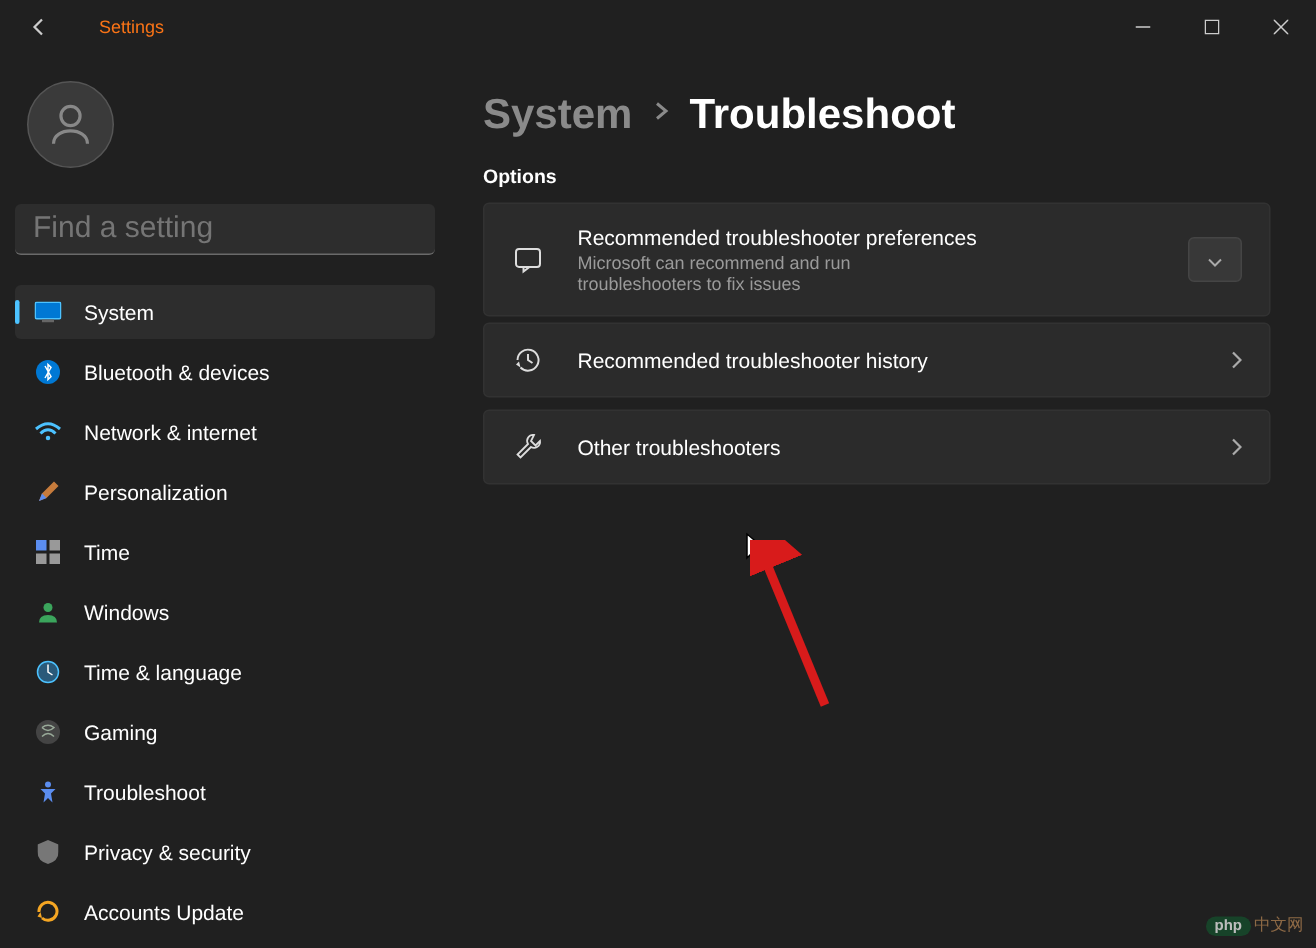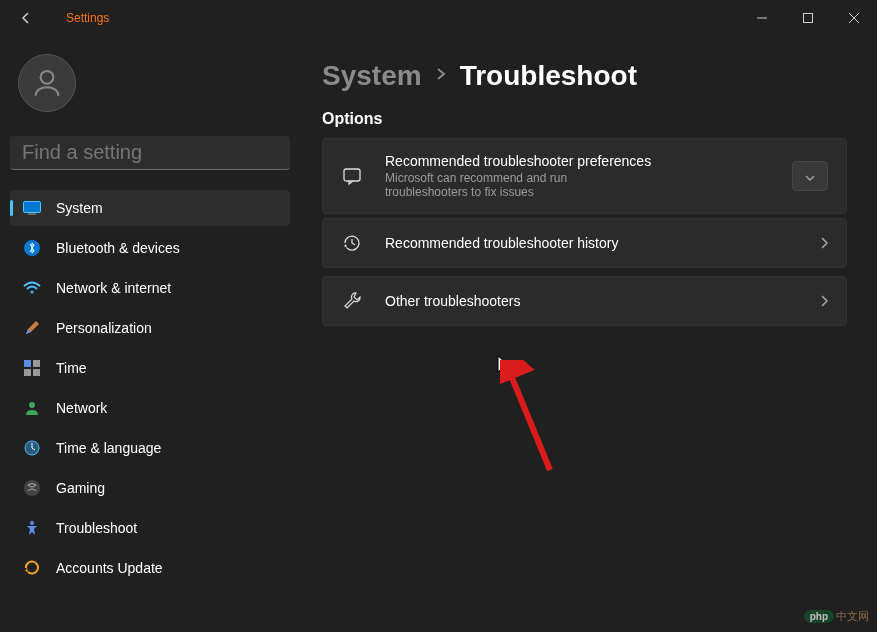--- a/index.html
+++ b/index.html
@@ -110,21 +110,21 @@
     }
     .breadcrumb {
       display: flex;
       align-items: center;
       margin-bottom: 18px;
     }
     .crumb { font-size: 28px; font-weight: 600; }
     .crumb.parent { color: #8a8a8a; cursor: pointer; }
     .crumb.current { color: #ffffff; }
     .crumb-sep { color: #8a8a8a; margin: 0 12px; }
-    .section-label { font-size: 16px; font-weight: 600; margin-bottom: 10px; }
+    .section-label { font-size: 13px; font-weight: 600; margin-bottom: 10px; }
     .card {
       background: #2b2b2b;
       border: 1px solid #323232;
       border-radius: 4px;
       padding: 14px 18px;
       margin-bottom: 4px;
       display: flex;
       align-items: center;
       cursor: pointer;
     }
@@ -265,21 +265,21 @@
           </span>
         <span class="nav-label">Time</span>
       </div>
       <div class="nav-item">
         <span class="nav-icon">
             <svg width="16" height="16" viewBox="0 0 16 16">
               <circle cx="8" cy="5" r="3" fill="#3ba55c"></circle>
               <path d="M2 15 Q2 10 8 10 Q14 10 14 15 Z" fill="#3ba55c"></path>
             </svg>
           </span>
-        <span class="nav-label">Network</span>
+        <span class="nav-label">Windows</span>
       </div>
       <div class="nav-item">
         <span class="nav-icon">
             <svg width="16" height="16" viewBox="0 0 16 16">
               <circle cx="8" cy="8" r="7" stroke="#4cc2ff" fill="#2a5a7a" stroke-width="1"></circle>
               <path d="M8 3 L8 8 L11 10" stroke="#fff" fill="none" stroke-width="1"></path>
             </svg>
           </span>
         <span class="nav-label">Time &amp; language</span>
       </div>
@@ -293,20 +293,28 @@
         <span class="nav-label">Gaming</span>
       </div>
       <div class="nav-item">
         <span class="nav-icon">
             <svg width="16" height="16" viewBox="0 0 16 16">
               <circle cx="8" cy="3" r="2" fill="#5b8def"></circle>
               <path d="M3 6 L13 6 L10 9 L11 15 L8 12 L5 15 L6 9 Z" fill="#5b8def"></path>
             </svg>
           </span>
         <span class="nav-label">Troubleshoot</span>
+      </div>
+      <div class="nav-item">
+        <span class="nav-icon">
+            <svg width="14" height="16" viewBox="0 0 14 16">
+              <path d="M7 0 L14 3 L14 8 Q14 14 7 16 Q0 14 0 8 L0 3 Z" fill="#777"></path>
+            </svg>
+          </span>
+        <span class="nav-label">Privacy &amp; security</span>
       </div>
       <div class="nav-item">
         <span class="nav-icon">
             <svg width="16" height="16" viewBox="0 0 16 16">
               <path d="M2 8 A6 6 0 1 1 4 12" stroke="#f5a623" fill="none" stroke-width="2"></path>
               <path d="M1 11 L4 12 L3 8" fill="#f5a623"></path>
             </svg>
           </span>
         <span class="nav-label">Accounts Update</span>
       </div>

